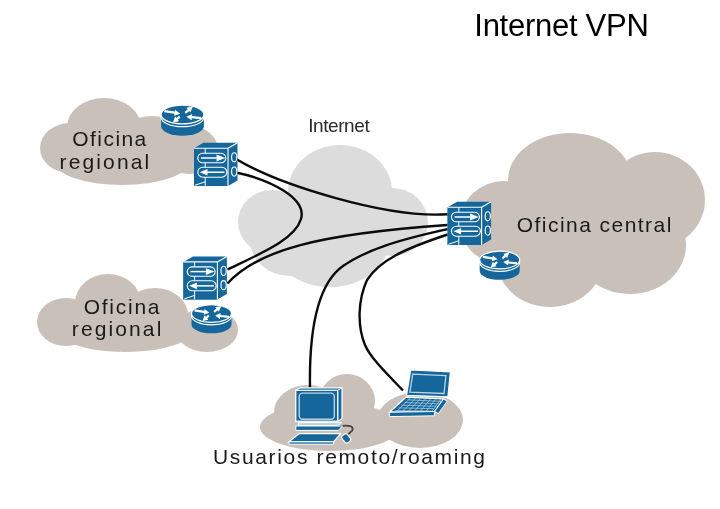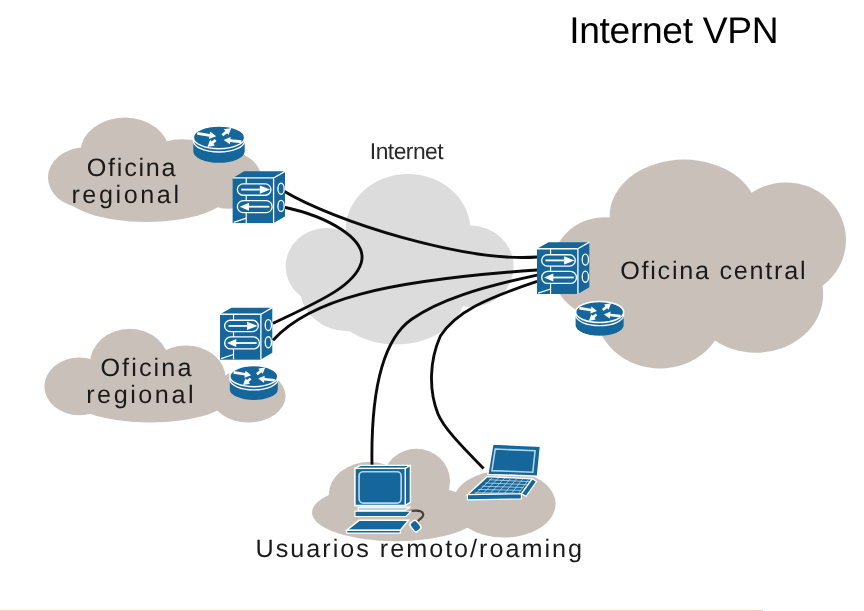--- a/index.html
+++ b/index.html
@@ -1,16 +1,16 @@
 <!DOCTYPE html>
 <html><head>
 <meta charset="utf-8">
 <style>
   html,body{margin:0;padding:0;background:#ffffff;}
-  .wrap{position:relative;width:720px;height:509px;overflow:hidden;background:#f97316;}
+  .wrap{position:relative;width:720px;height:509px;overflow:hidden;background:#c4b5fd;}
   svg{display:block;}
   text{font-family:"Liberation Sans",sans-serif;}
 </style>
 </head>
 <body>
 <div class="wrap">
 <svg width="720" height="509" viewBox="0 0 720 509">
 <defs>
   <g id="vpnbox">
 

